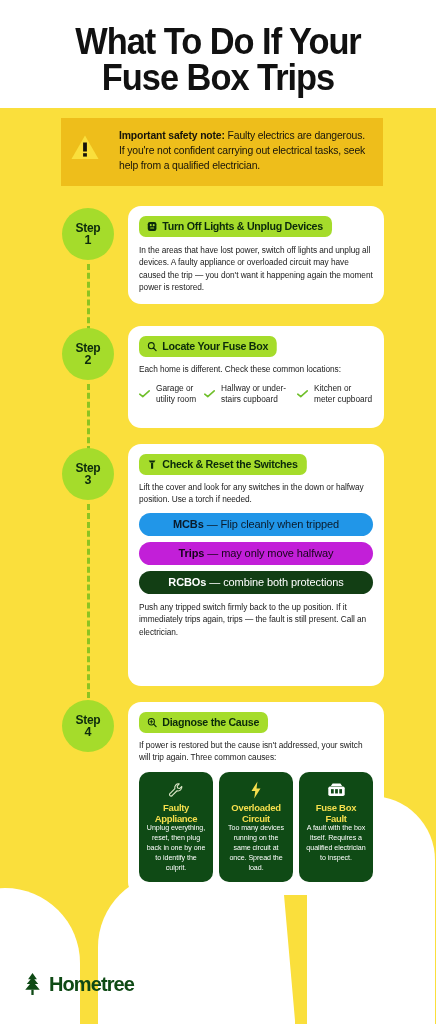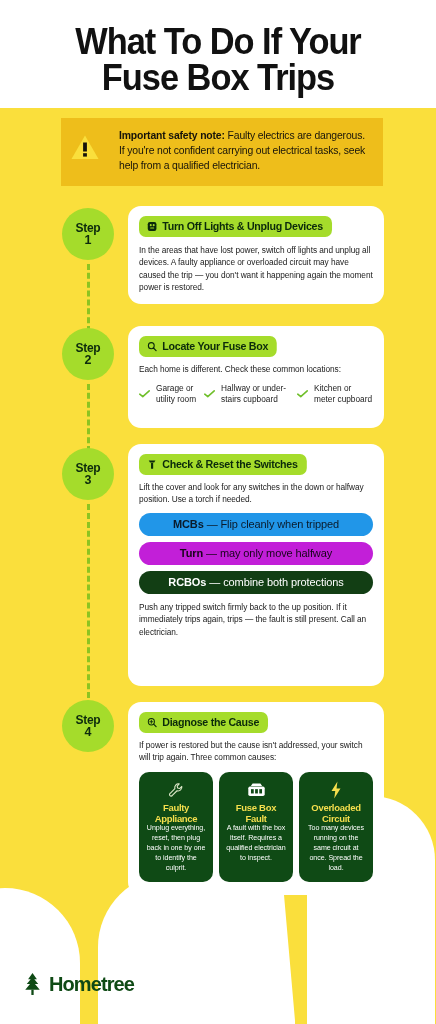--- a/index.html
+++ b/index.html
@@ -378,21 +378,21 @@
       </div>
 
 
       <div class="lead-txt">Lift the cover and look for any switches in the down or halfway position. Use a torch if needed.</div>
 
       <div class="type-pills">
         <div class="type-pill" style="background:#2196E8;color:#0a1a2a;">
           <b>MCBs</b><span> — Flip cleanly when tripped</span>
         </div>
         <div class="type-pill" style="background:#C21FD8;color:#17031a;">
-          <b>Turn</b><span> — may only move halfway</span>
+          <b>Trips</b><span> — may only move halfway</span>
         </div>
         <div class="type-pill" style="background:#123E14;color:#ffffff;">
           <b>RCBOs</b><span> — combine both protections</span>
         </div>
       </div>
 
       <div class="body-txt">Push any tripped switch firmly back to the up position. If it immediately trips again, trips — the fault is still present. Call an electrician.</div>
     </div>
 
     <div class="step-badge" style="top:592px;">
@@ -413,45 +413,45 @@
 
       <div class="cause-grid">
         <div class="cause-card">
           <div class="c-icon">
             <svg width="17" height="17" viewBox="0 0 20 20">
               <path d="M13.2 2.2a4.4 4.4 0 0 0-5.1 5.6L2.6 13.3a1.8 1.8 0 1 0 2.5 2.5l5.5-5.5a4.4 4.4 0 0 0 5.6-5.1l-2.5 2.5-2.3-0.6-0.6-2.3z" fill="none" stroke="#DCE8C8" stroke-width="1.3" stroke-linejoin="round"></path>
             </svg>
           </div>
           <div class="c-title">Faulty Appliance</div>
           <div class="c-desc">Unplug everything, reset, then plug back in one by one to identify the culprit.</div>
+        </div>
+
+        <div class="cause-card">
+          <div class="c-icon">
+            <svg width="14" height="18" viewBox="0 0 14 20">
+              <path d="M8.6 0.5 L2 11.2 H6.2 L5 19.5 L12 8.4 H7.6 Z" fill="#F5DF4D"></path>
+            </svg>
+          </div>
+          <div class="c-title">Overloaded Circuit</div>
+          <div class="c-desc">Too many devices running on the same circuit at once. Spread the load.</div>
         </div>
 
         <div class="cause-card">
           <div class="c-icon">
             <svg width="19" height="16" viewBox="0 0 22 18">
               <path d="M4.5 4.5 L6.5 1.5 H15.5 L17.5 4.5 Z" fill="#ffffff"></path>
               <rect x="1.5" y="5" width="19" height="11" rx="2" fill="#ffffff"></rect>
               <rect x="4.6" y="8" width="3.2" height="5" fill="#0F4A15"></rect>
               <rect x="9.4" y="8" width="3.2" height="5" fill="#0F4A15"></rect>
               <rect x="14.2" y="8" width="3.2" height="5" fill="#0F4A15"></rect>
             </svg>
           </div>
           <div class="c-title">Fuse Box Fault</div>
           <div class="c-desc">A fault with the box itself. Requires a qualified electrician to inspect.</div>
         </div>
-
-        <div class="cause-card">
-          <div class="c-icon">
-            <svg width="14" height="18" viewBox="0 0 14 20">
-              <path d="M8.6 0.5 L2 11.2 H6.2 L5 19.5 L12 8.4 H7.6 Z" fill="#F5DF4D"></path>
-            </svg>
-          </div>
-          <div class="c-title">Overloaded Circuit</div>
-          <div class="c-desc">Too many devices running on the same circuit at once. Spread the load.</div>
-        </div>
       </div>
     </div>
 
     <div class="footer-logo">
       <svg width="21" height="24" viewBox="0 0 22 25">
         <path d="M11 1 L15.6 7.4 H12.9 L17 12.6 H13.6 L18.6 18.6 H3.4 L8.4 12.6 H5 L9.1 7.4 H6.4 Z" fill="#0F4A15"></path>
         <rect x="9.8" y="18.4" width="2.4" height="5.6" fill="#0F4A15"></rect>
       </svg>
       <span class="word">Hometree</span>
     </div>

